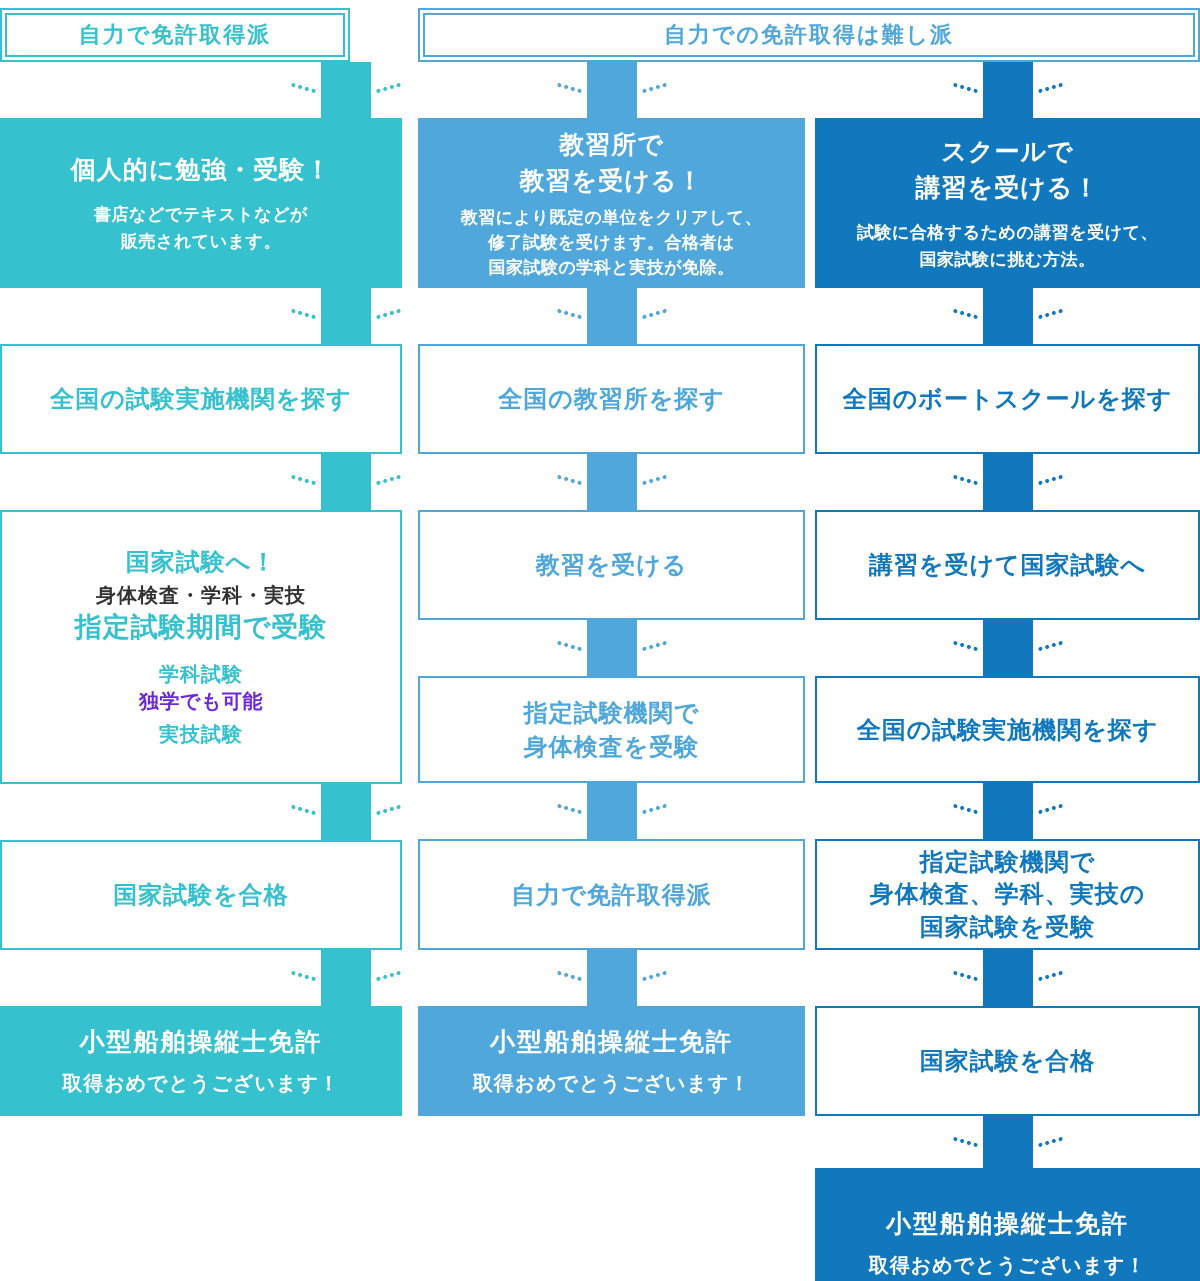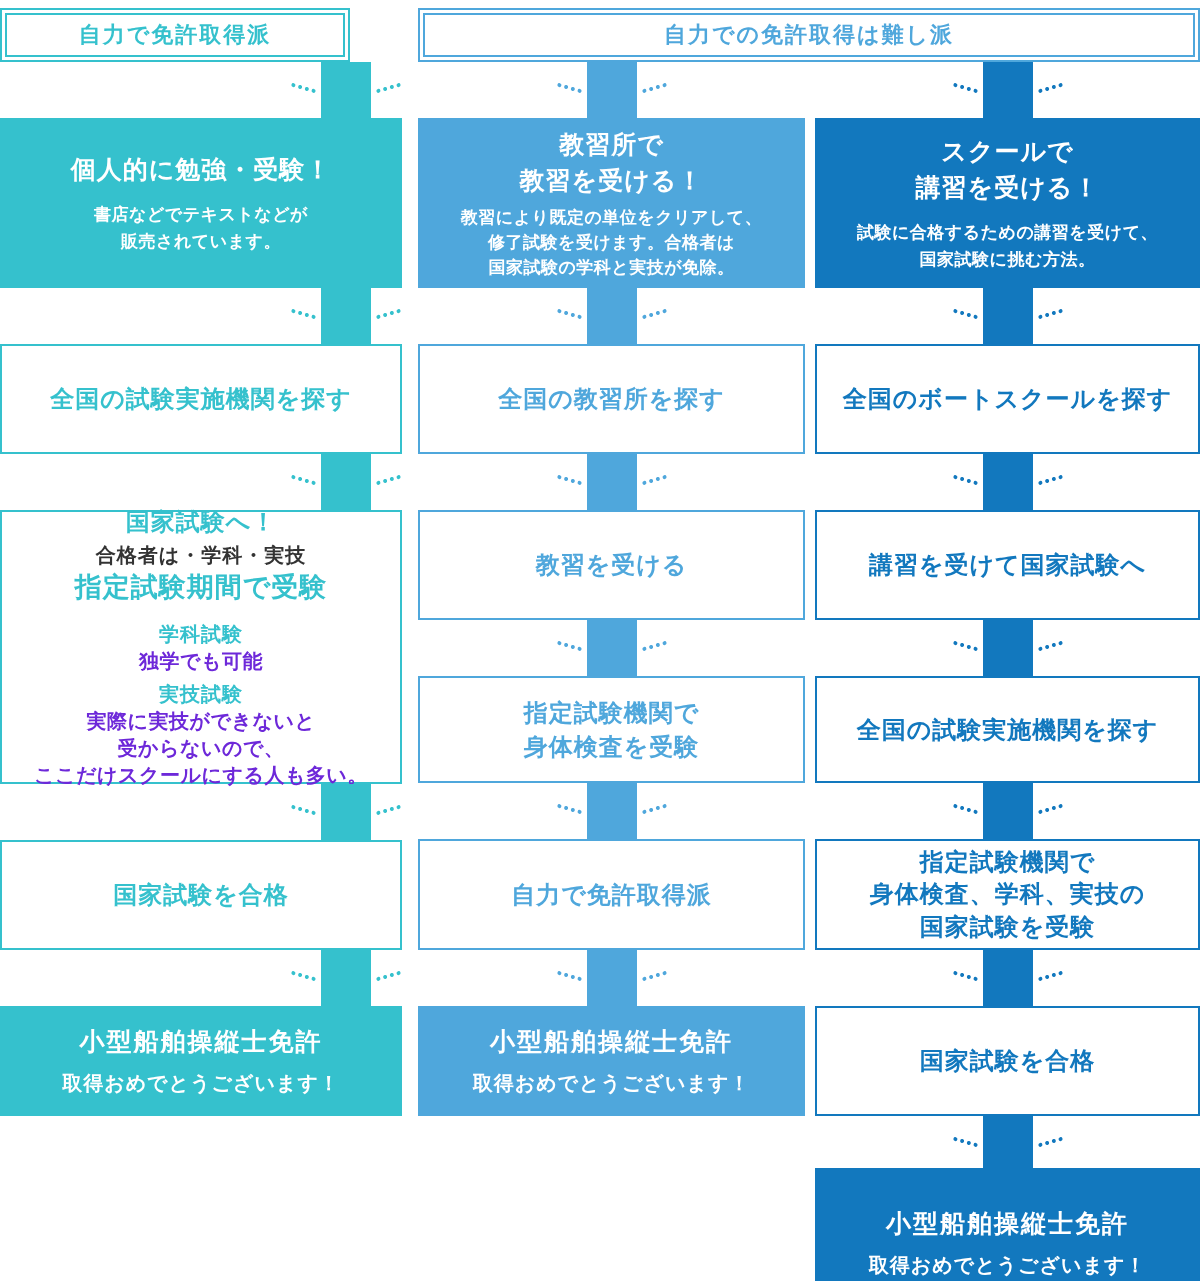--- a/index.html
+++ b/index.html
@@ -80,28 +80,25 @@
     <div class="box outline h110">
       <div class="step-text">全国の試験実施機関を探す</div>
     </div>
     <div class="arrow">
       <span class="wing wing-l"></span>
       <span class="shaft"></span>
       <span class="wing wing-r"></span>
     </div>
     <div class="box outline h274">
       <div class="exam-title">国家試験へ！</div>
-      <div class="exam-check">合格者は・学科・実技</div>
+      <div class="exam-check">身体検査・学科・実技</div>
       <div class="exam-period">指定試験期間で受験</div>
       <div class="exam-label">学科試験</div>
       <div class="exam-note">独学でも可能</div>
       <div class="exam-label">実技試験</div>
-      <div class="exam-note pre">実際に実技ができないと
-受からないので、
-ここだけスクールにする人も多い。</div>
     </div>
     <div class="arrow">
       <span class="wing wing-l"></span>
       <span class="shaft"></span>
       <span class="wing wing-r"></span>
     </div>
     <div class="box outline h110">
       <div class="step-text">国家試験を合格</div>
     </div>
     <div class="arrow">

